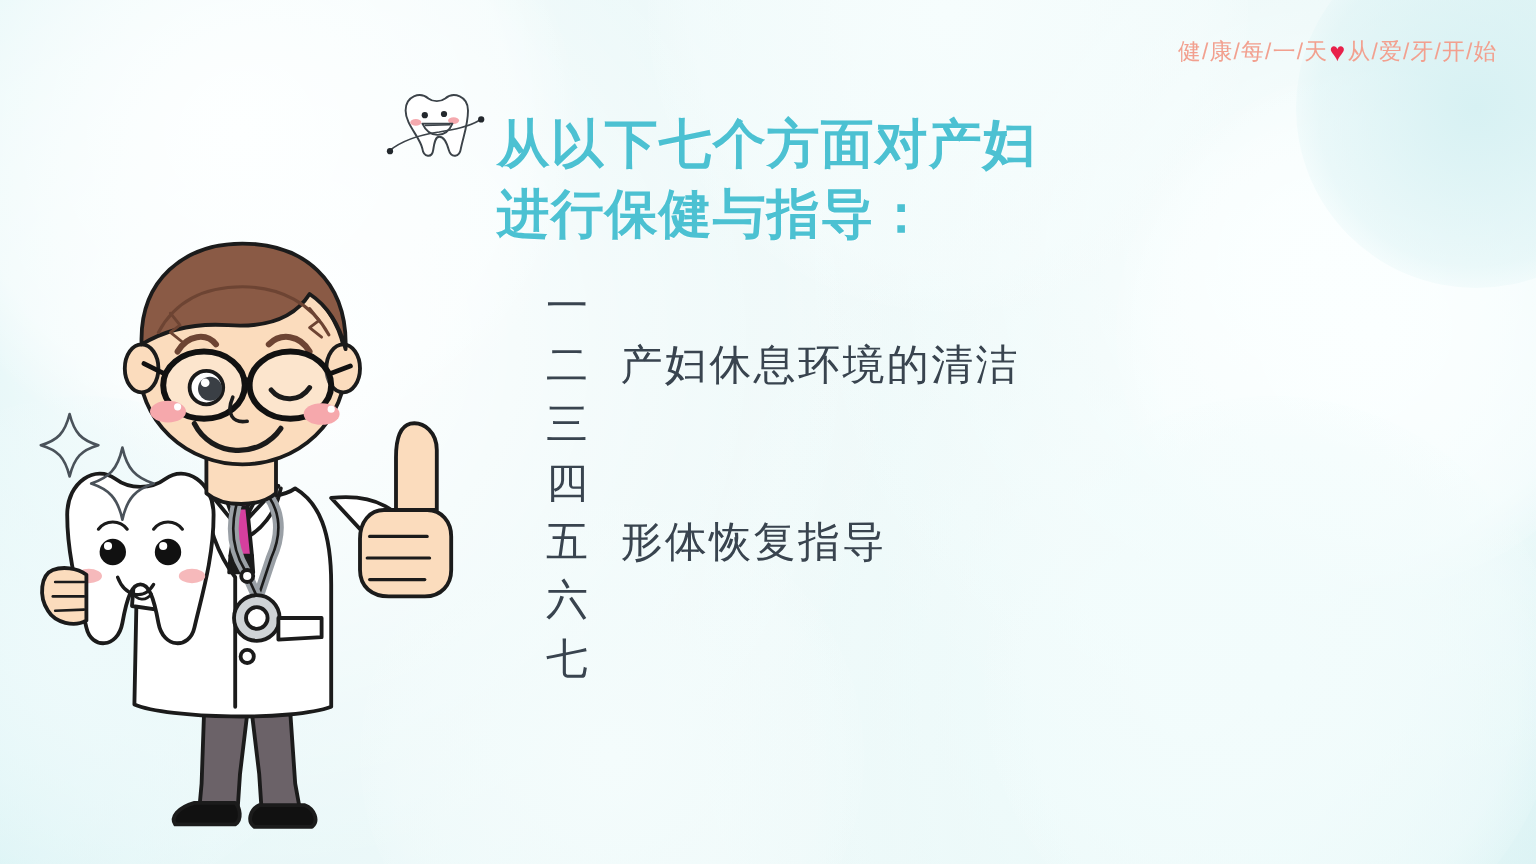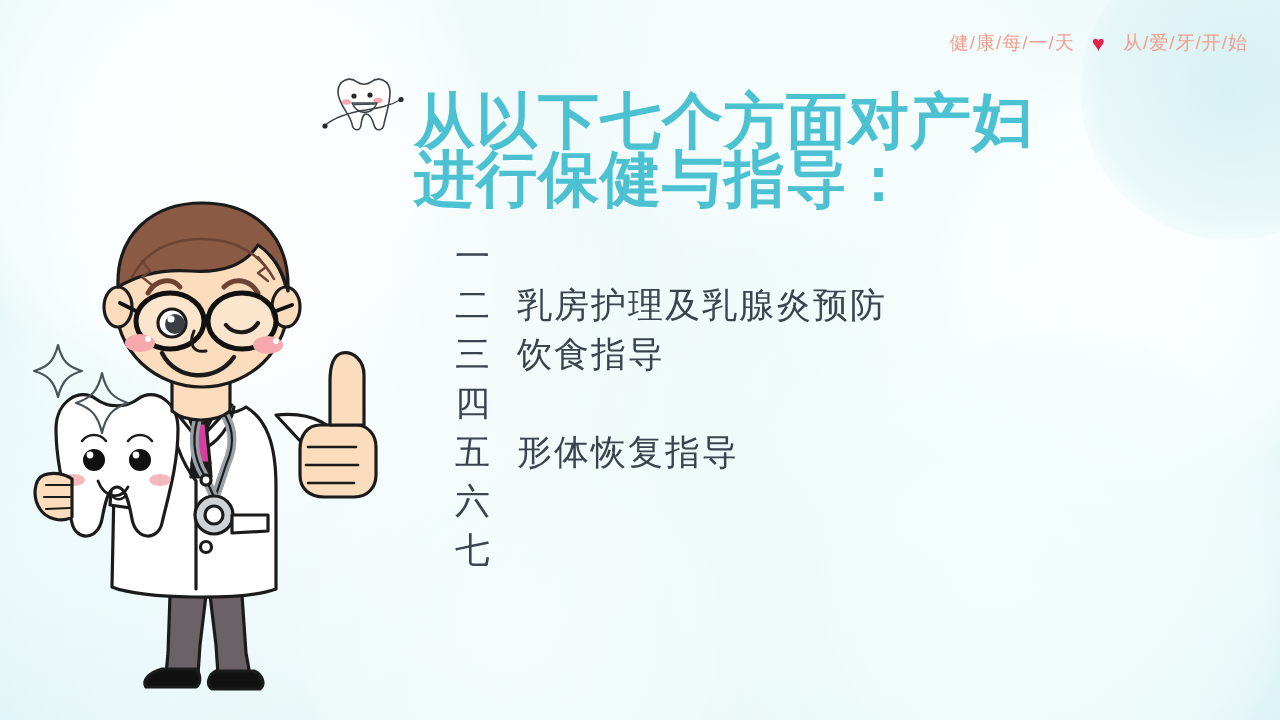--- a/index.html
+++ b/index.html
@@ -21,30 +21,30 @@
   .b2{left:540px;top:-240px;width:500px;height:500px;background:radial-gradient(circle,#f6fdfd 0%,rgba(246,253,253,.5) 60%,rgba(246,253,253,0) 74%);}
   .b3{left:930px;top:60px;width:430px;height:430px;background:radial-gradient(circle,#fbffff 0%,rgba(251,255,255,.55) 58%,rgba(251,255,255,0) 74%);}
   .b4{left:820px;top:330px;width:480px;height:480px;background:radial-gradient(circle,#f2fcfc 0%,rgba(242,252,252,.5) 60%,rgba(242,252,252,0) 75%);}
   .b5{left:300px;top:420px;width:420px;height:420px;background:radial-gradient(circle,#f4fcfc 0%,rgba(244,252,252,.42) 60%,rgba(244,252,252,0) 76%);}
   .b6{left:-140px;top:330px;width:420px;height:420px;background:radial-gradient(circle,#eefafb 0%,rgba(238,250,251,.4) 62%,rgba(238,250,251,0) 78%);}
   .b7{left:1080px;top:-60px;width:300px;height:300px;background:radial-gradient(circle,#d7f1f3 0%,rgba(215,241,243,.45) 62%,rgba(215,241,243,0) 78%);}
 
   
   #tagline{
     position:absolute;right:32px;top:30px;
-    display:flex;align-items:center;gap:17px;
+    display:flex;align-items:center;gap:1px;
     font-size:19px;letter-spacing:1px;color:#f2a08f;white-space:nowrap;
     font-family:"Liberation Sans","DejaVu Sans",sans-serif;
   }
   #tagline .heart{color:#e8214b;font-size:22px;line-height:1;position:relative;top:1px;}
 
   
   #title{
     position:absolute;left:414px;top:92px;width:640px;
-    color:#4cc1d2;font-size:61px;line-height:58px;font-weight:700;
+    color:#4cc1d2;font-size:44px;line-height:58px;font-weight:700;
     letter-spacing:1px;
     font-family:"DejaVu Sans","Liberation Sans",sans-serif;
     text-shadow:0 1px 0 rgba(255,255,255,.5);
   }
   #title div{white-space:nowrap;}
 
   
   #list{
     position:absolute;left:455px;top:232px;
     color:#39444f;font-size:35px;line-height:49px;
@@ -99,25 +99,24 @@
     <div>从以下七个方面对产妇</div>
     <div>进行保健与指导：</div>
   </div>
 
   <div id="list">
     <div class="row">
       <span class="num">一</span>
     </div>
     <div class="row">
       <span class="num">二</span>
-      <span class="txt">乳房护理及乳腺炎预防</span>
+      <span class="txt">产妇休息环境的清洁</span>
     </div>
     <div class="row">
       <span class="num">三</span>
-      <span class="txt">饮食指导</span>
     </div>
     <div class="row">
       <span class="num">四</span>
     </div>
     <div class="row">
       <span class="num">五</span>
       <span class="txt">形体恢复指导</span>
     </div>
     <div class="row">
       <span class="num">六</span>

